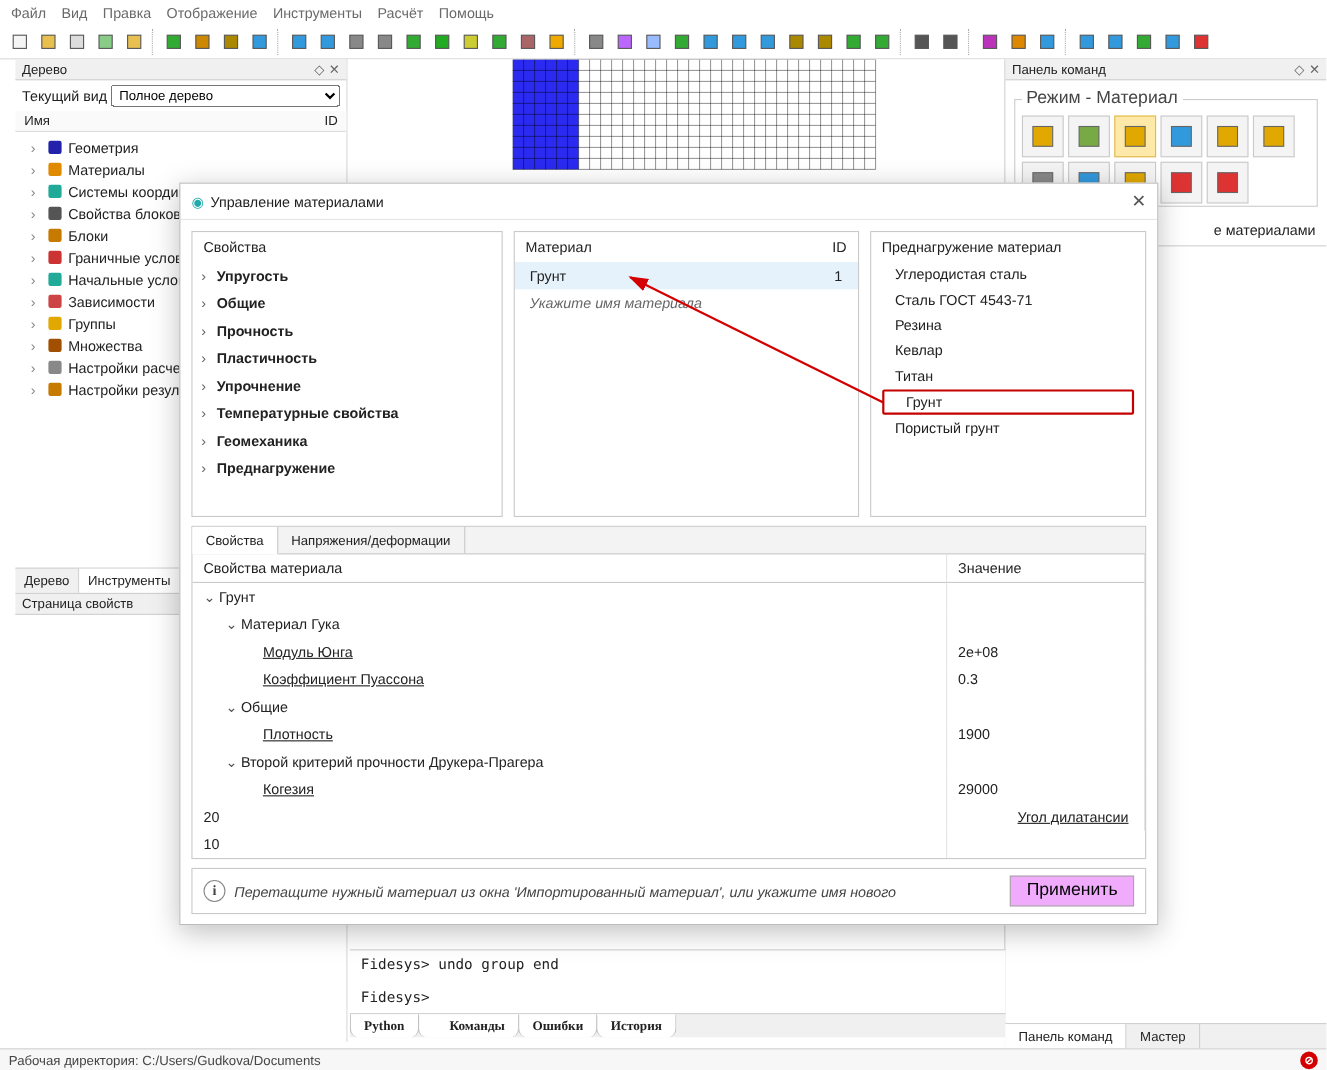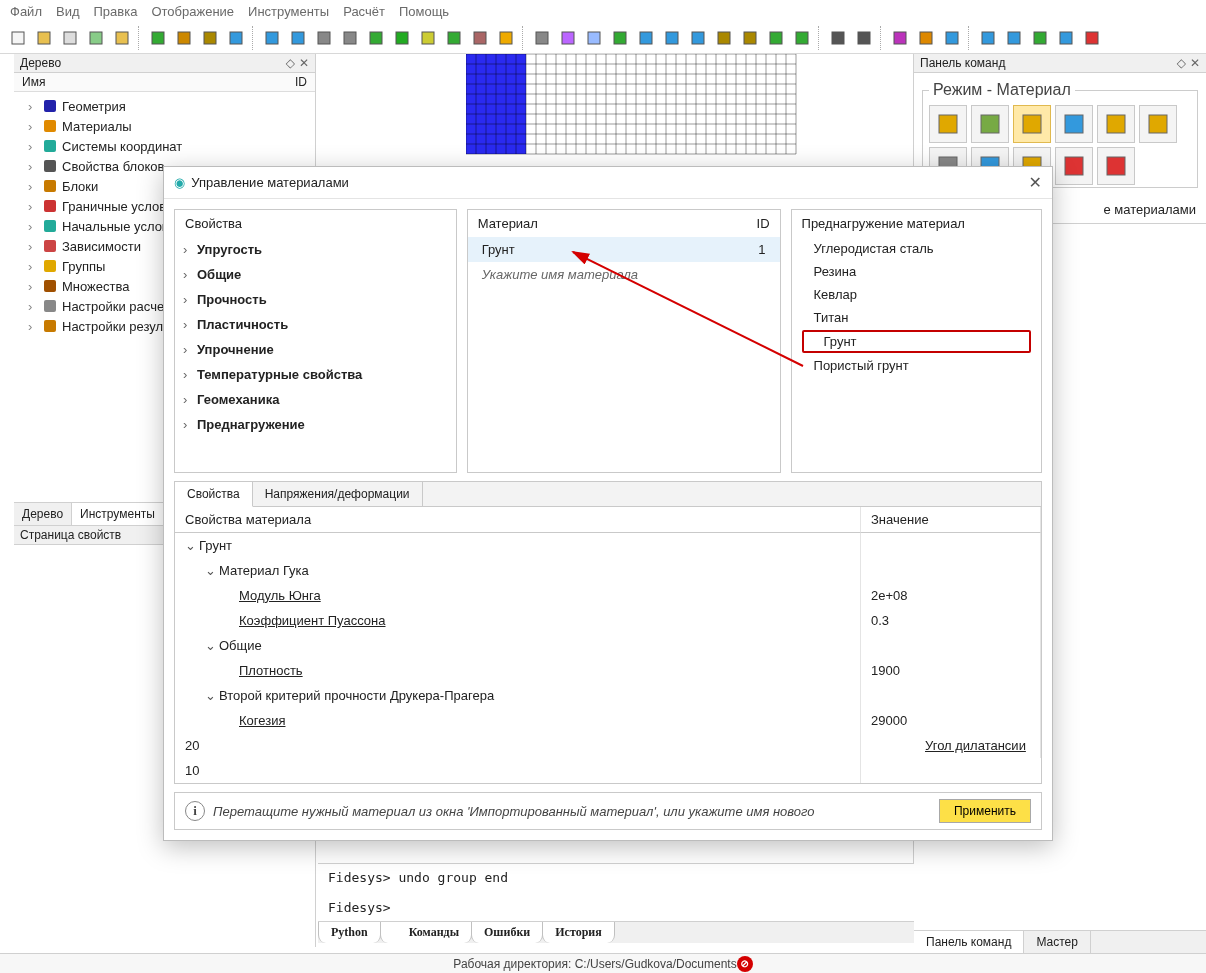--- a/index.html
+++ b/index.html
@@ -29,21 +29,21 @@
   .viewport { position:absolute; top:0; left:150px; }
   .right-panel { width:292px; display:flex; flex-direction:column;}
   .mode-fieldset { border:1px solid #ccc; margin:8px; padding:6px 6px 2px 6px; position:relative;}
   .mode-fieldset legend { font-size:16px; color:#444; padding:0 4px;}
   .mode-grid { display:flex; flex-wrap:wrap; gap:4px;}
   .mode-btn { width:38px; height:38px; border:1px solid #c9c9c9; background:#f4f4f4; display:flex; align-items:center; justify-content:center; cursor:pointer;}
   .mode-btn.sel { background:#ffe9a8; border-color:#e0b94f;}
   .right-sub { border-bottom:1px solid #d0d0d0; padding:6px 10px;}
   .right-tools { display:flex; gap:6px; padding:6px 10px;}
   .right-tools .mode-btn { width:34px; height:34px;}
-  .statusbar { position:absolute; bottom:0; left:0; right:0; height:20px; border-top:1px solid #d0d0d0; font-size:12px; display:flex; align-items:center; padding:0 8px; color:#444; background:#f7f7f7; justify-content:center;}
+  .statusbar { position:absolute; bottom:0; left:0; right:0; height:20px; border-top:1px solid #d0d0d0; font-size:12px; display:flex; align-items:center; padding:0 8px; color:#444; background:#f7f7f7; justify-content:space-between;}
   .status-right { display:flex; align-items:center; gap:6px;}
   .red-circle { width:16px; height:16px; border-radius:50%; background:#d40000; display:flex; align-items:center; justify-content:center; color:#fff; font-size:10px; font-weight:bold;}
   
   .dialog { position:absolute; left:163px; top:166px; width:890px; height:675px; background:#fff; border:1px solid #bcbcbc; box-shadow:0 6px 24px rgba(0,0,0,0.25); display:flex; flex-direction:column; z-index:50;}
   .dialog-title { display:flex; align-items:center; justify-content:space-between; padding:6px 10px; border-bottom:1px solid #e4e4e4;}
   .dialog-title .t { display:flex; align-items:center; gap:6px;}
   .dialog-title .close { cursor:pointer; font-size:16px; color:#555;}
   .dialog-body { flex:1; display:flex; flex-direction:column; padding:10px; gap:8px;}
   .dialog-top { flex:1; display:flex; gap:10px;}
   .dbox { border:1px solid #c9c9c9; flex:1; display:flex; flex-direction:column; min-height:260px;}
@@ -63,21 +63,21 @@
   .mid-grid { display:grid; grid-template-columns: 1fr 180px; }
   .mid-grid .cell { padding:5px 10px; border-bottom:0; border-right:1px solid #e4e4e4;}
   .mid-grid .cell.h { font-weight:normal; border-bottom:1px solid #c9c9c9;}
   .mid-grid .lvl0 { padding-left:10px; }
   .mid-grid .lvl1 { padding-left:30px; }
   .mid-grid .lvl2 { padding-left:64px;text-decoration:underline; }
   .mid-grid .expander::before { content:"⌄"; display:inline-block; width:14px; color:#555;}
   .dialog-foot { display:flex; align-items:center; justify-content:space-between; border:1px solid #c9c9c9; padding:6px 10px;}
   .dialog-foot .hint { display:flex; align-items:center; gap:8px; font-style:italic; color:#444;}
   .dialog-foot .hint .i { width:20px; height:20px; border:1px solid #888; border-radius:50%; display:flex; align-items:center; justify-content:center; font-family:serif; font-weight:bold; font-style:normal;}
-  .apply-btn { padding:4px 14px; border:1px solid #a8a8a8; background:#fde047; cursor:pointer; font-size:12px;}
+  .apply-btn { padding:4px 14px; border:1px solid #a8a8a8; background:#f0abfc; cursor:pointer; font-size:16px;}
   
   .console { position:absolute; left:318px; right:292px; bottom:20px; height:90px; border-top:1px solid #d0d0d0; background:#fff; font-family:Consolas,monospace; font-size:13px;}
   .console pre { padding:6px 10px; white-space:pre-wrap;}
   .console-tabs { display:flex; background:#f0f0f0; border-top:1px solid #d0d0d0; font-family:"Segoe UI";font-weight:bold;}
   .console-tabs div { padding:3px 12px; font-size:12px; border:1px solid #c0c0c0; border-top:none; border-bottom:none; background:#fff; border-radius:0 0 8px 8px; margin-right:-1px; cursor:pointer;}
   .right-bottom-tabs { position:absolute; right:0; bottom:20px; width:292px; display:flex; background:#f0f0f0; border-top:1px solid #d0d0d0;}
   .right-bottom-tabs div { padding:4px 12px; font-size:12px; border-right:1px solid #d0d0d0;}
   .right-bottom-tabs .active { background:#fff;}
   .arrow-line { position:absolute; pointer-events:none; z-index:60;}
 </style>
@@ -305,20 +305,24 @@
 
 <div class="main">
 
   <div class="left-panel">
     <div class="panel-header">
       <span>Дерево</span>
       <span class="icons">
           <span>◇</span>
           <span>✕</span>
         </span>
+    </div>
+    <div class="select-row">
+      <span>Текущий вид</span>
+      <select><option>Полное дерево</option></select>
     </div>
     <div class="tree-header">
       <span>Имя</span>
       <span>ID</span>
     </div>
     <div class="tree" id="tree">
         <div class="tree-item">
           <span class="caret">›</span>
           <span class="ico"><svg width="16" height="16">
               <rect x="2" y="2" width="12" height="12" fill="#22a" rx="2"></rect>
@@ -618,20 +622,21 @@
           </div>
           <div class="mat-placeholder">Укажите имя материала</div>
         </div>
       </div>
       <div class="dbox" style="flex:0.8">
         <div class="dbox-h">
             <span>Преднагружение материал</span>
           </div>
         <div class="dbox-list" id="implist">
             <div class="imp-item">Углеродистая сталь</div>
+            <div class="imp-item">Сталь ГОСТ 4543-71</div>
             <div class="imp-item">Резина</div>
             <div class="imp-item">Кевлар</div>
             <div class="imp-item">Титан</div>
             <div class="imp-item boxed">Грунт</div>
             <div class="imp-item">Пористый грунт</div>
           </div>
       </div>
     </div>
     <div class="dialog-mid">
       <div class="mid-tabs">

